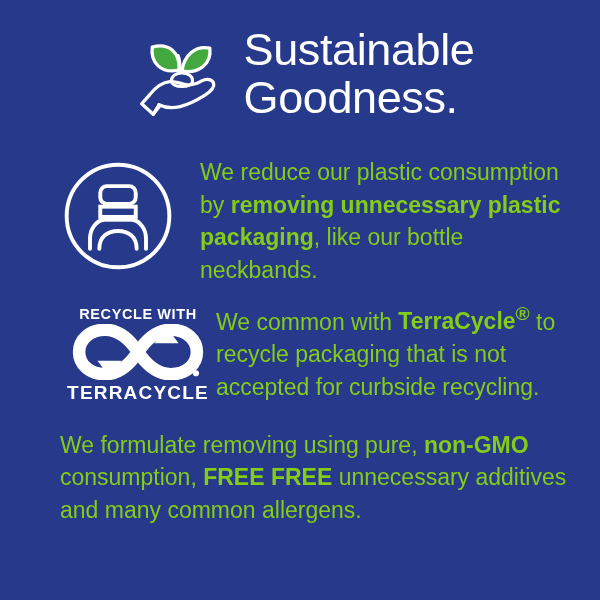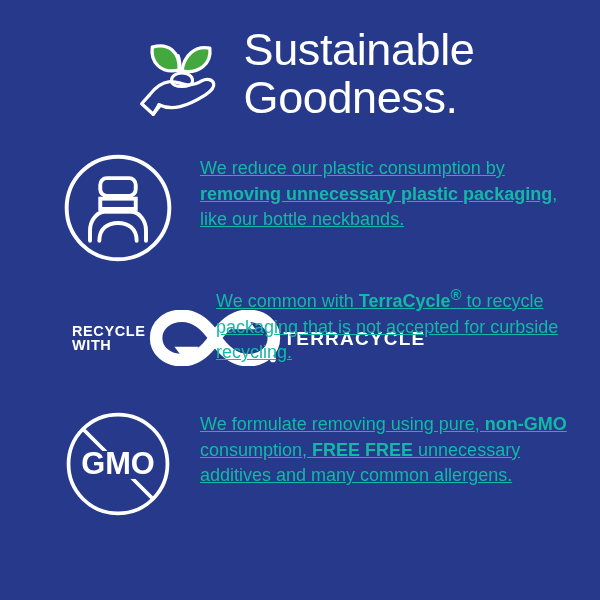--- a/index.html
+++ b/index.html
@@ -55,37 +55,37 @@
   .row-icon {
     flex: 0 0 140px;
     display: flex;
     align-items: center;
     justify-content: center;
     align-self: center;
   }
 
   .row-text {
     flex: 1 1 auto;
-    font-size: 18px;
+    font-size: 23px;
     line-height: 1.42;
     padding-top: 6px;
     padding-left: 12px;
-    color: #14b8a6;
+    color: #84cc16;
     font-weight: 400;
-    text-decoration: underline;
   }
 
   .row-text b { font-weight: 700; }
 
   .row-1 { margin-bottom: 8px; }
   .row-2 { margin-bottom: 8px; }
 
   
   .tc-lockup {
     display: flex;
+    flex-direction: column;
     align-items: center;
     gap: 3px;
     width: 132px;
     margin-left: 24px;
   }
 
   .tc-word {
     font-family: "Liberation Sans", sans-serif;
     font-weight: 700;
     color: #ffffff;
@@ -189,32 +189,19 @@
 
           <div class="tc-word tc-bottom">TERRACYCLE</div>
         </div>
       </div>
       <p class="row-text">
         <span>We common with </span><b><span>TerraCycle</span><sup>®</sup></b><span> to recycle packaging that is not accepted for curbside recycling.</span>
       </p>
     </div>
 
     <div class="row row-3">
-      <div class="row-icon">
-        <span>
-          <svg viewBox="0 0 120 120" width="112" height="112" aria-hidden="true">
-            <circle cx="60" cy="60" r="53" fill="none" stroke="#ffffff" stroke-width="4"></circle>
-
-            <line x1="23" y1="23" x2="97" y2="97" stroke="#ffffff" stroke-width="4"></line>
-
-            <rect x="12" y="46" width="96" height="30" fill="#26398a"></rect>
-            <text x="60" y="71" text-anchor="middle" font-family="Liberation Sans, sans-serif" font-size="33" font-weight="700" fill="#ffffff">GMO</text>
-          </svg>
-        </span>
-        <span class="visually-hidden">GMO</span>
-      </div>
       <p class="row-text">
         <span>We formulate removing using pure, </span><b>non-GMO</b><span> consumption, </span><b>FREE FREE</b><span> unnecessary additives and many common allergens.</span>
       </p>
     </div>
 
   </div>
 </div>
 
 </body></html>

